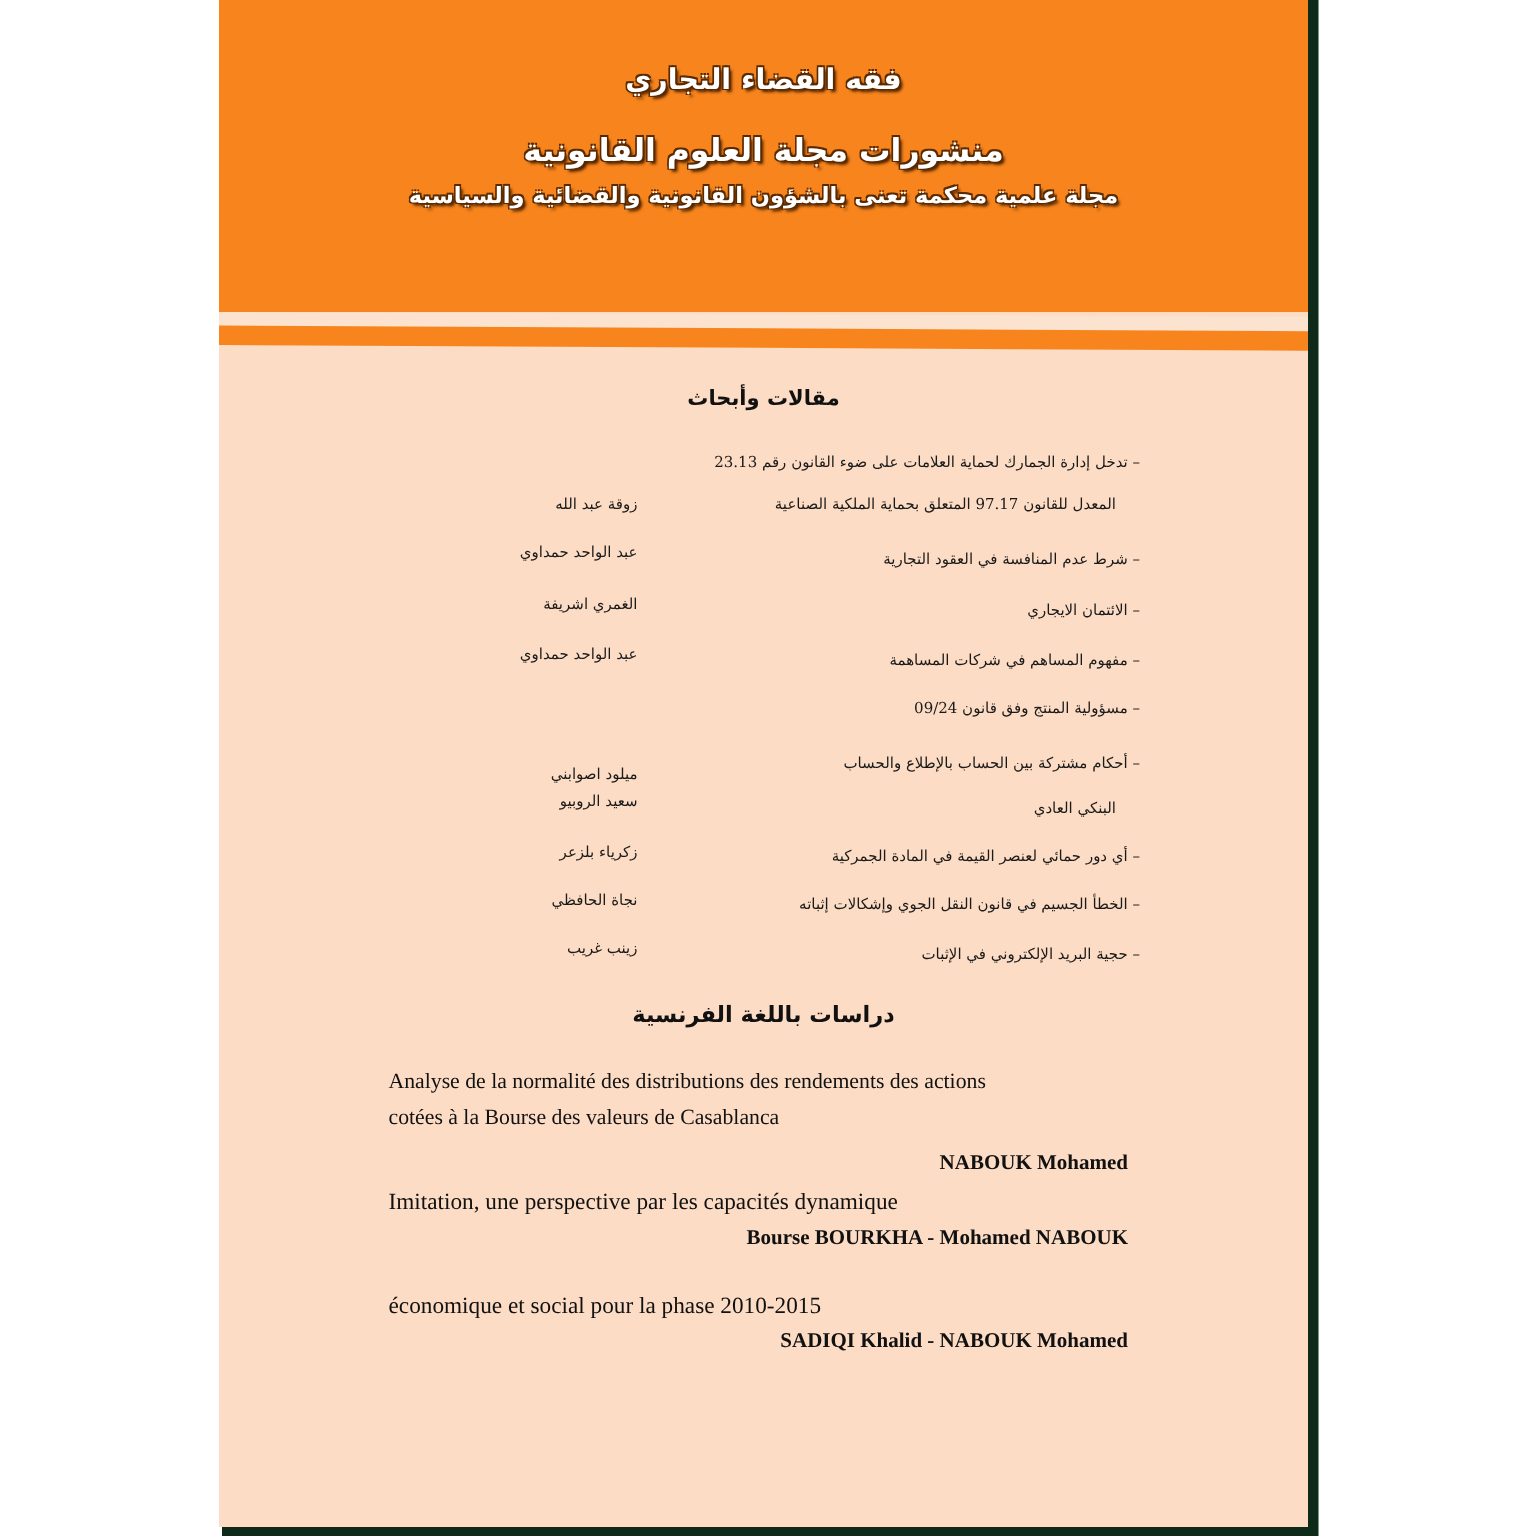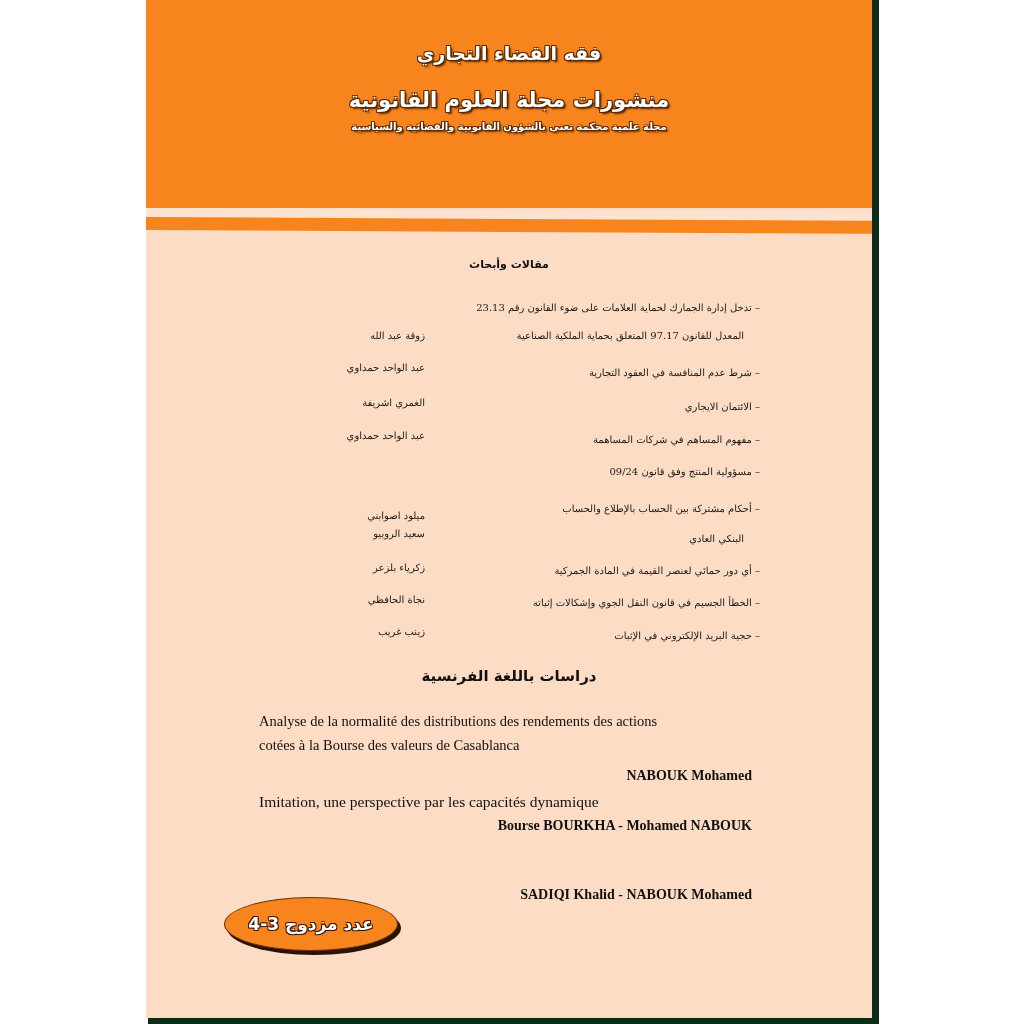--- a/index.html
+++ b/index.html
@@ -6,23 +6,23 @@
   body { width:1024px; height:1024px; background:#ffffff; position:relative; overflow:hidden; font-family:"DejaVu Sans", sans-serif; }
   .backing { position:absolute; left:148px; top:0; width:731px; height:1024px; background:#0e2a18; }
   .cover { position:absolute; left:146px; top:0; width:726px; height:1018px; background:#fcdcc4; overflow:hidden; }
   .orange-band { position:absolute; left:0; top:0; width:100%; height:208px; background:#f7841c; }
   .stripe-light { position:absolute; left:0; top:208px; width:100%; height:10px; background:#fbe3cf; transform:rotate(0.25deg); transform-origin:left; }
   .stripe-orange { position:absolute; left:0; top:217px; width:100%; height:13px; background:#f7841c; transform:rotate(0.3deg); transform-origin:left; }
   .header-text { position:absolute; left:0; right:0; text-align:center; color:#ffffff; font-weight:bold; direction:rtl;
      text-shadow: 1px 1px 0 #5a2a00, -1px 1px 0 #5a2a00, 1px -1px 0 #5a2a00, -1px -1px 0 #5a2a00, 2px 2px 2px #4a2000; }
   .h1 { top:42px; font-size:19px; }
   .h2 { top:88px; font-size:21px; }
-  .h3 { top:121px; font-size:10px; }
+  .h3 { top:121px; font-size:15px; }
   .section-title { position:absolute; left:0; right:0; text-align:center; font-weight:bold; color:#111; direction:rtl; }
-  .sec1 { top:258px; font-size:11px; }
+  .sec1 { top:258px; font-size:14px; }
   .sec2 { top:667px; font-size:15px; }
   .article-row { position:absolute; direction:rtl; font-family:"DejaVu Serif", serif; font-size:10px; color:#1a1a1a; white-space:nowrap; }
   .fr { position:absolute; font-family:"Liberation Serif", serif; color:#111; white-space:nowrap; }
   .fr-title { font-size:14.5px; left:113px; }
   .fr-author { font-size:14px; font-weight:bold; right:120px; }
   .badge { position:absolute; left:78px; top:897px; width:172px; height:52px; border-radius:50%; background:#f7841c;
      box-shadow: 3px 4px 0 #2a1200; border:1px solid #6a3000; display:flex; align-items:center; justify-content:center;
      color:#fff; font-weight:bold; font-size:17px; direction:rtl;
      text-shadow: 1px 1px 0 #3a1800, -1px 1px 0 #3a1800, 1px -1px 0 #3a1800, -1px -1px 0 #3a1800; }
 </style>
@@ -113,18 +113,16 @@
 
   <div class="section-title sec2">دراسات باللغة الفرنسية</div>
 
   <div class="fr fr-title" style="top:713px;">Analyse de la normalité des distributions des rendements des actions</div>
   <div class="fr fr-title" style="top:737px;">cotées à la Bourse des valeurs de Casablanca</div>
   <div class="fr fr-author" style="top:768px;">NABOUK Mohamed</div>
 
   <div class="fr fr-title" style="top:793px; font-size:15.5px;">Imitation, une perspective par les capacités dynamique</div>
   <div class="fr fr-author" style="top:818px;">Bourse BOURKHA - Mohamed NABOUK</div>
 
+  <div class="fr fr-title" style="top:862px; font-size:15.5px;">économique et social pour la phase 2010-2015</div>
   <div class="fr fr-author" style="top:887px;">SADIQI  Khalid - NABOUK Mohamed</div>
 
-  <div class="badge">
-    <span>عدد مزدوج 3-4</span>
-  </div>
 </div>
 
 </body></html>

